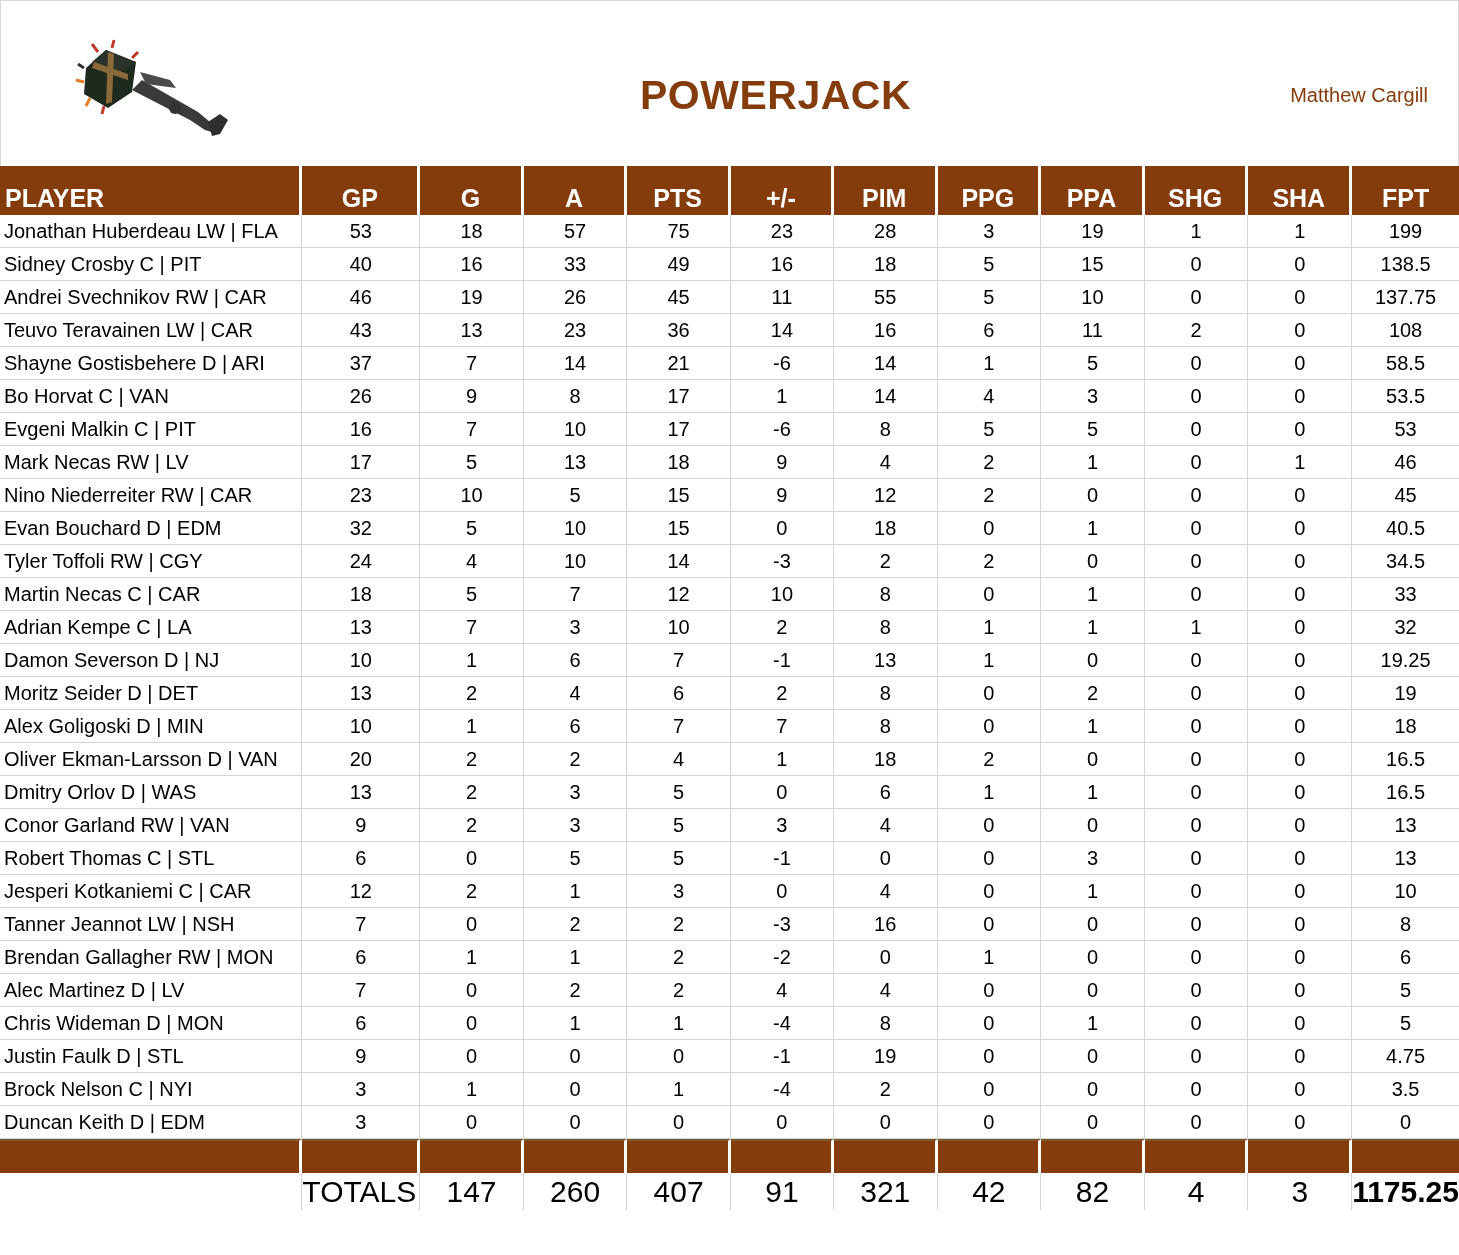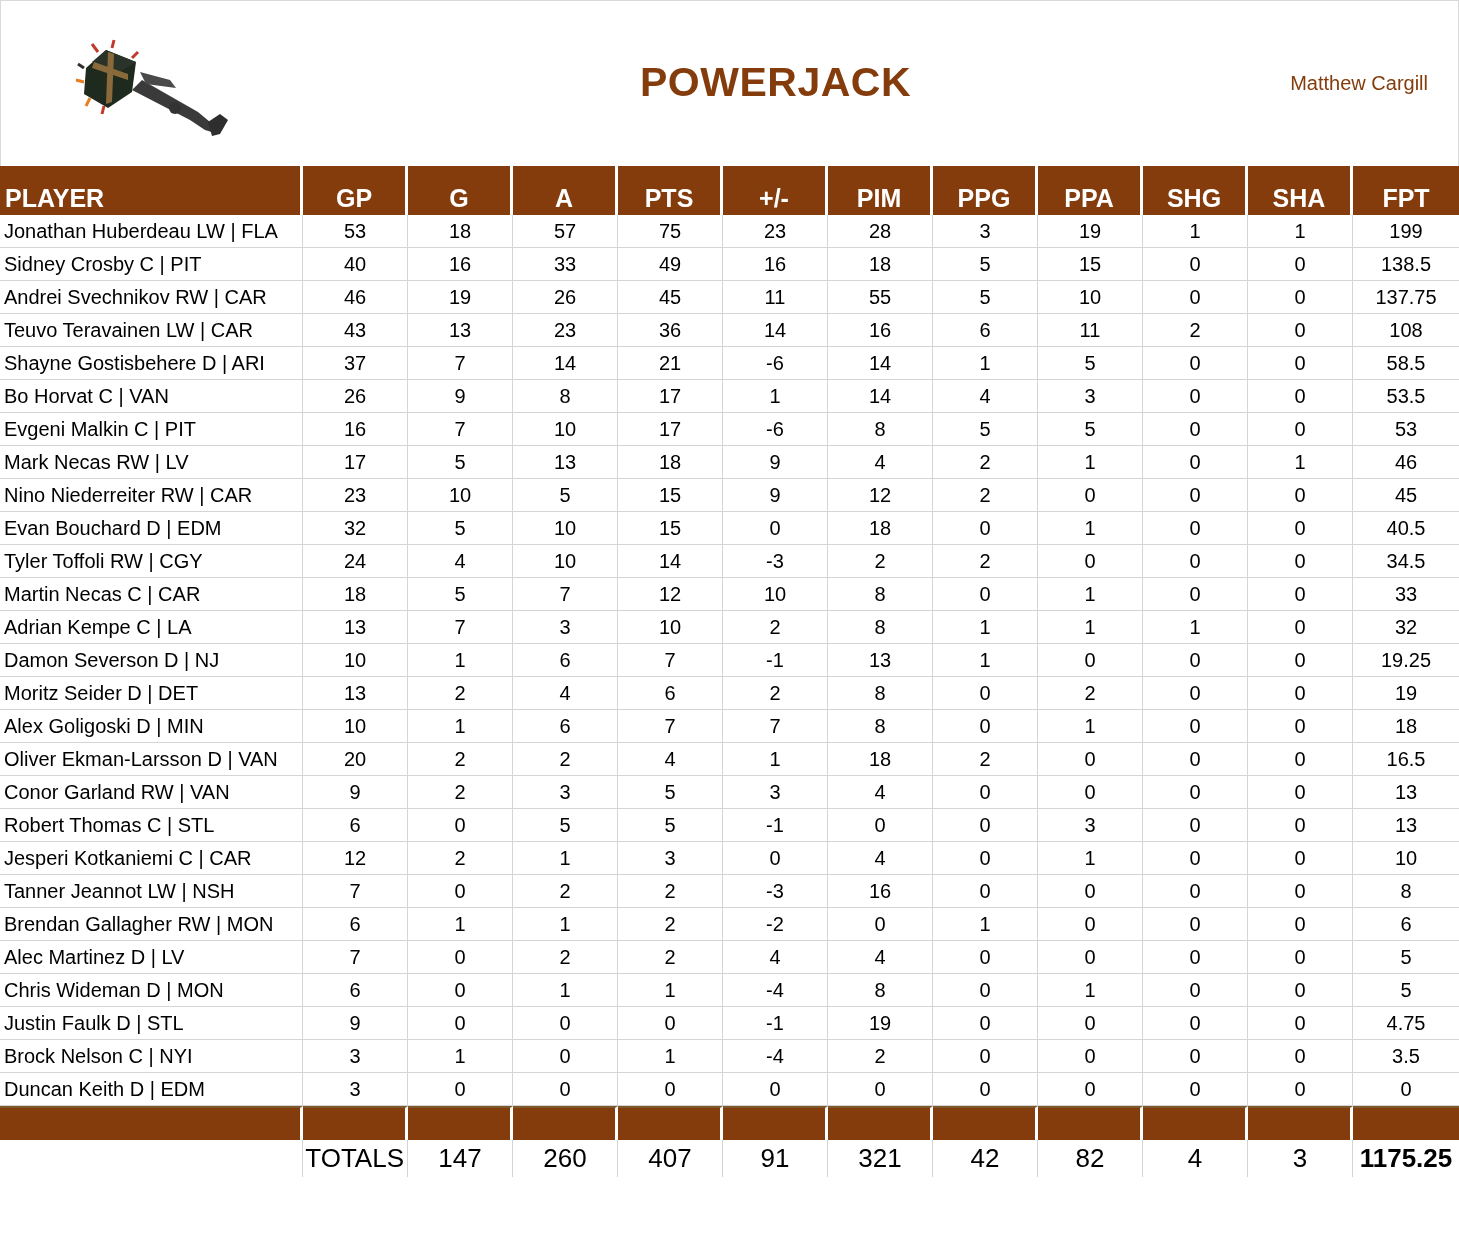--- a/index.html
+++ b/index.html
@@ -1,37 +1,37 @@
 <!DOCTYPE html>
 <html><head>
 <meta charset="utf-8">
 <style>
   html, body { margin:0; padding:0; background:#ffffff; }
   body { width:1459px; height:1255px; position:relative; overflow:hidden;
          font-family:"Liberation Sans", sans-serif; color:#000; }
   .frame { position:absolute; left:0; top:0; width:1457px; height:165px;
            border-top:1px solid #d9d9d9; border-left:1px solid #d9d9d9; border-right:1px solid #d9d9d9; }
   .logo { position:absolute; left:70px; top:22px; width:170px; height:125px; }
-  .title { position:absolute; left:0; width:1459px; top:59px; text-align:center;
+  .title { position:absolute; left:0; width:1459px; top:72px; text-align:center;
            font-size:41px; font-weight:bold; color:#843c0c; letter-spacing:0.5px; }
   .title span { position:relative; left:46px; }
-  .owner { position:absolute; right:31px; top:72px; font-size:20px; color:#843c0c; }
+  .owner { position:absolute; right:31px; top:84px; font-size:20px; color:#843c0c; }
   table { position:absolute; left:0; top:166px; border-collapse:separate; border-spacing:0; table-layout:fixed; }
   th { background:#843c0c; color:#fff; font-size:25px; font-weight:bold; height:49px;
        padding:0; text-align:center; border-right:3px solid #fff; box-sizing:border-box; vertical-align:bottom; padding-bottom:2px; }
   th.player { text-align:left; padding-left:5px; }
   th:last-child { border-right:none; }
   td { height:33px; padding:0; font-size:20px; text-align:center; box-sizing:border-box;
        border-right:1px solid #d4d4d4; border-bottom:1px solid #d4d4d4; white-space:nowrap; }
   td.player { text-align:left; padding-left:4px; }
   td:last-child { border-right:none; }
   tr.spacer td { background:#843c0c; height:34px; border-right:3px solid #fff; border-bottom:none; border-top:2px solid #7a5a2a; }
   tr.spacer td:first-child { border-right:3px solid #fff; }
   tr.spacer td:last-child { border-right:none; }
-  tr.totals td { height:37px; border-bottom:none; font-size:26px; }
+  tr.totals td { height:37px; border-bottom:none; font-size:30px; }
   tr.totals td.blank { border-right:1px solid #d4d4d4; }
   tr.totals td.label { text-align:right; padding-right:3px; }
   tr.totals td.bold { font-weight:bold; }
   col.c0 { width:303px; } col.cn { width:105px; } col.clast { width:106px; }
 </style>
 </head>
 <body>
 
 <div class="frame"></div>
 
@@ -325,20 +325,34 @@
         <td>4</td>
         <td>1</td>
         <td>18</td>
         <td>2</td>
         <td>0</td>
         <td>0</td>
         <td>0</td>
         <td>16.5</td>
       </tr>
       <tr>
+        <td class="player">Dmitry Orlov D | WAS</td>
+        <td>13</td>
+        <td>2</td>
+        <td>3</td>
+        <td>5</td>
+        <td>0</td>
+        <td>6</td>
+        <td>1</td>
+        <td>1</td>
+        <td>0</td>
+        <td>0</td>
+        <td>16.5</td>
+      </tr>
+      <tr>
         <td class="player">Conor Garland RW | VAN</td>
         <td>9</td>
         <td>2</td>
         <td>3</td>
         <td>5</td>
         <td>3</td>
         <td>4</td>
         <td>0</td>
         <td>0</td>
         <td>0</td>

